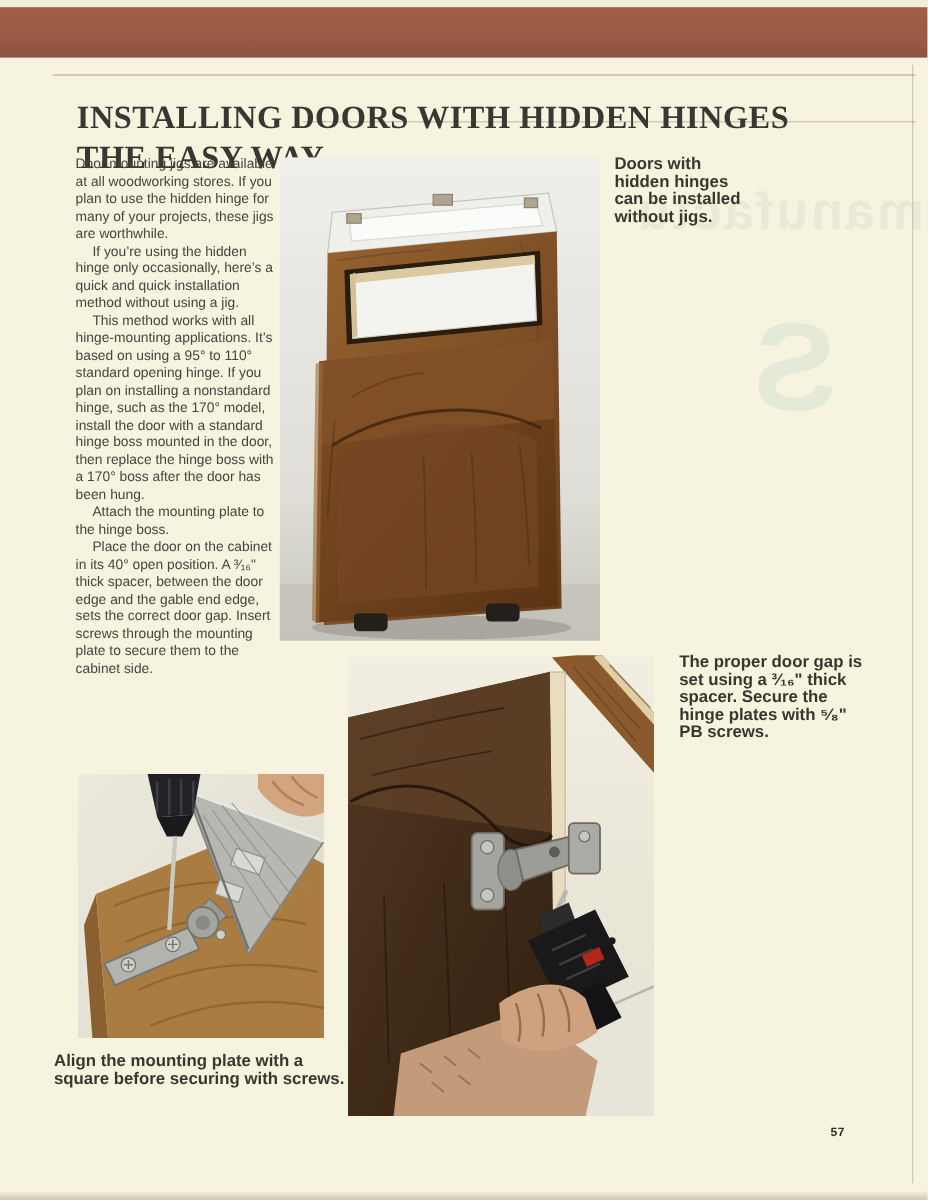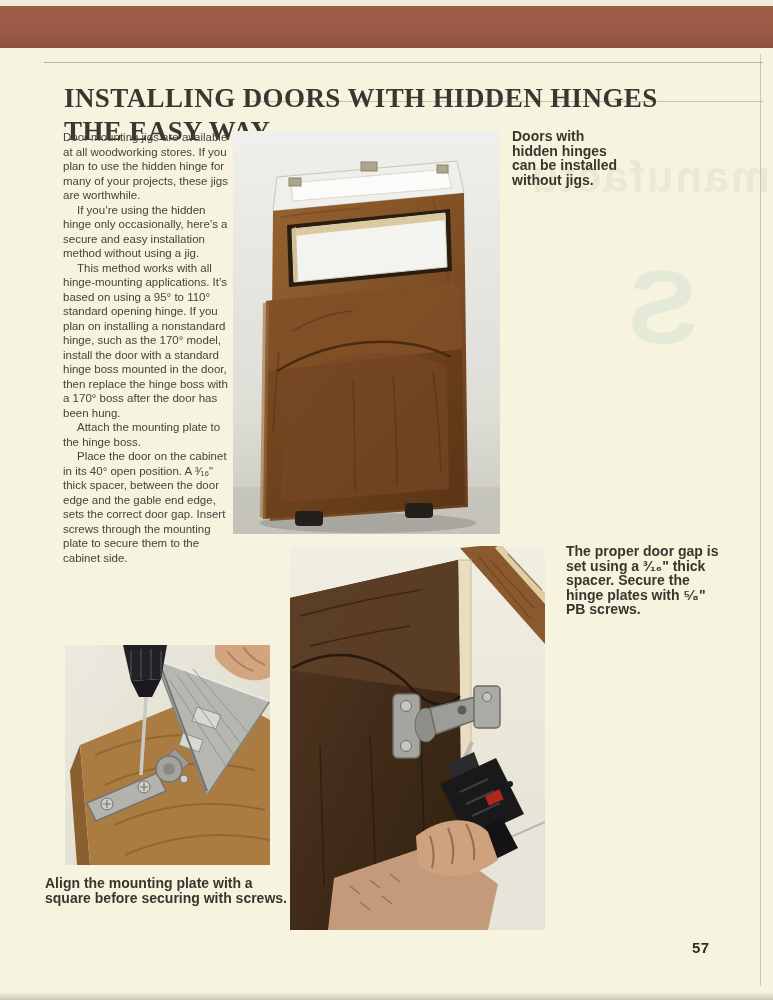--- a/index.html
+++ b/index.html
@@ -53,21 +53,21 @@
   .cap-bottom{position:absolute;left:45px;top:876px;width:252px;}
 
   .photo{position:absolute;display:block;}
   .photo svg{display:block;}
   #photo-cabinet{left:233px;top:131px;}
   #photo-hinge-install{left:290px;top:546px;}
   #photo-square{left:65px;top:645px;}
 
   .page-number{
     position:absolute;left:692px;top:939px;
-    font-size:15px;font-weight:bold;color:#2e2d29;letter-spacing:.5px;
+    font-size:10px;font-weight:bold;color:#2e2d29;letter-spacing:.5px;
   }
 </style>
 </head>
 <body>
 
 <div id="page">
 
   <div class="top-strip"></div>
   <div class="top-band"></div>
   <div class="rule-top"></div>
@@ -78,21 +78,21 @@
   <div class="ghost-word">manufactu</div>
   <div class="ghost-letter">S</div>
 
   <h1 class="title">
     <span>INSTALLING DOORS WITH HIDDEN HINGES</span>
     <span>THE EASY WAY</span>
   </h1>
 
   <div class="body-col">
     <p>Door mounting jigs are available at all woodworking stores. If you plan to use the hidden hinge for many of your projects, these jigs are worthwhile.</p>
-    <p>If you’re using the hidden hinge only occasionally, here’s a secure and easy installation method without using a jig.</p>
+    <p>If you’re using the hidden hinge only occasionally, here’s a quick and quick installation method without using a jig.</p>
     <p>This method works with all hinge-mounting applications. It’s based on using a 95° to 110° standard opening hinge. If you plan on installing a nonstandard hinge, such as the 170° model, install the door with a standard hinge boss mounted in the door, then replace the hinge boss with a 170° boss after the door has been hung.</p>
     <p>Attach the mounting plate to the hinge boss.</p>
     <p>Place the door on the cabinet in its 40° open position. A ³⁄₁₆" thick spacer, between the door edge and the gable end edge, sets the correct door gap. Insert screws through the mounting plate to secure them to the cabinet side.</p>
   </div>
 
   <div class="photo" id="photo-cabinet">
     <svg width="267" height="403" viewBox="0 0 267 403">
       <defs>
         <linearGradient id="p1bg" x1="0" y1="0" x2="0" y2="1">
           <stop offset="0" stop-color="#efefec"></stop>

